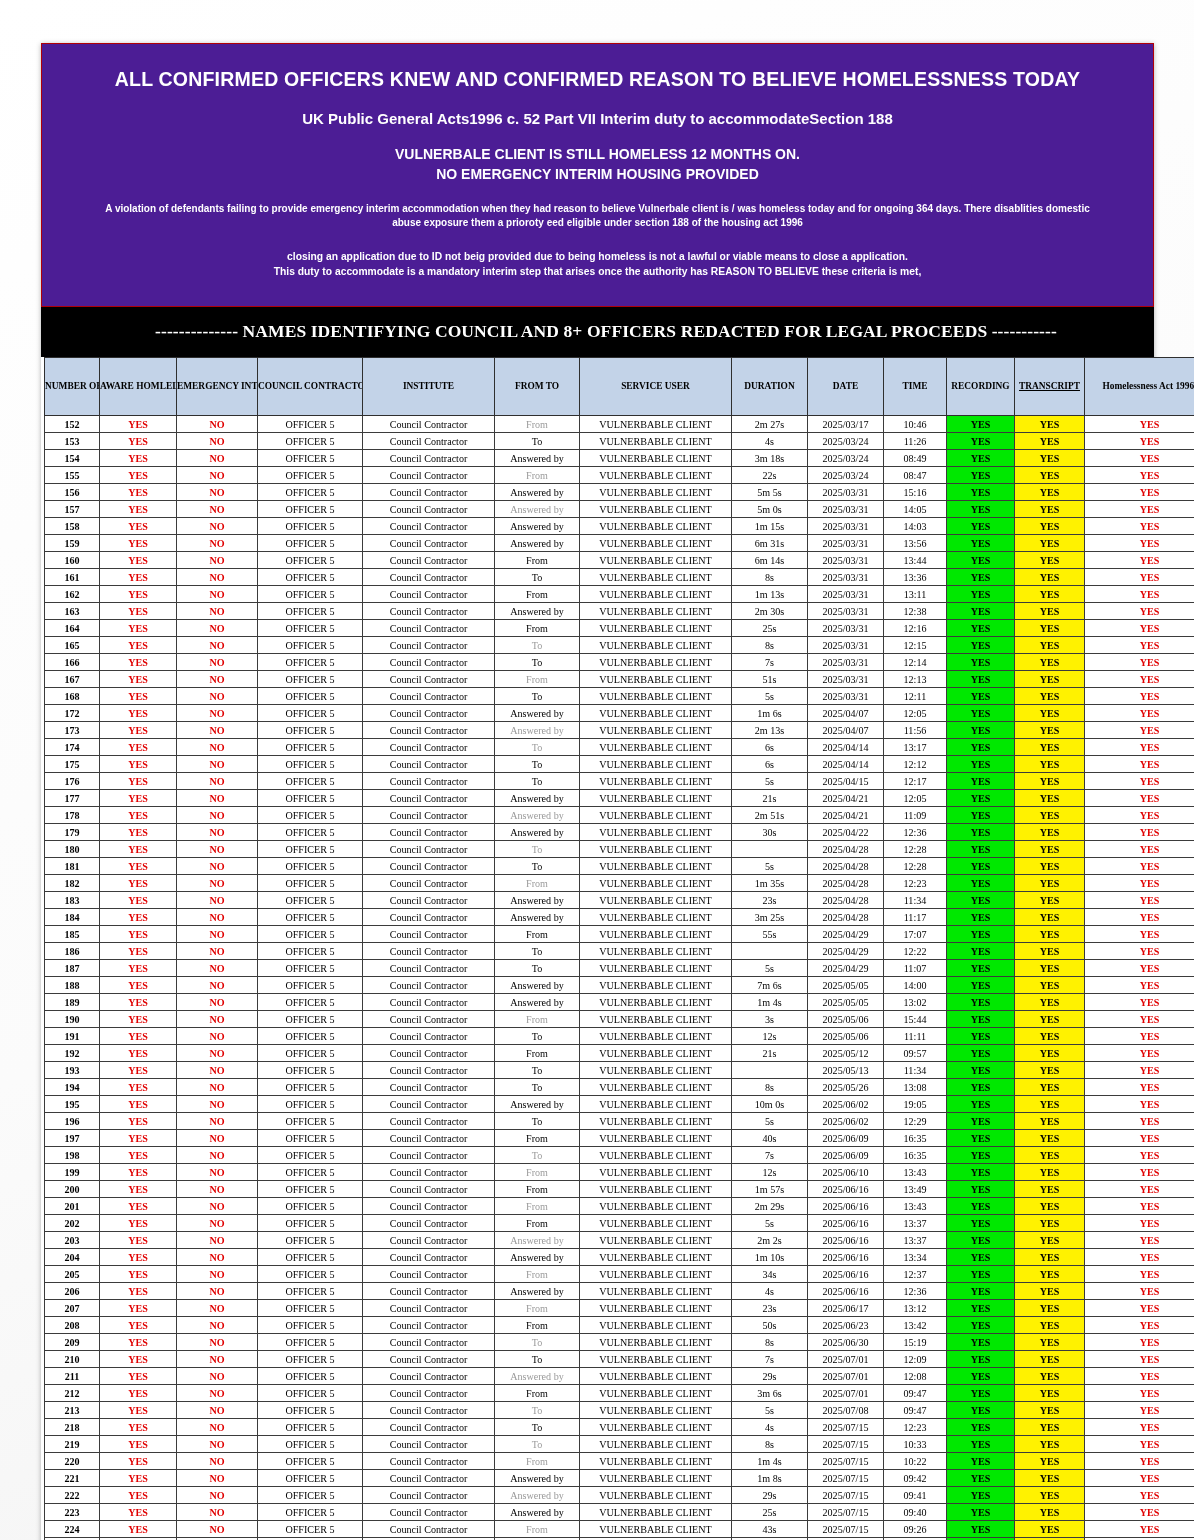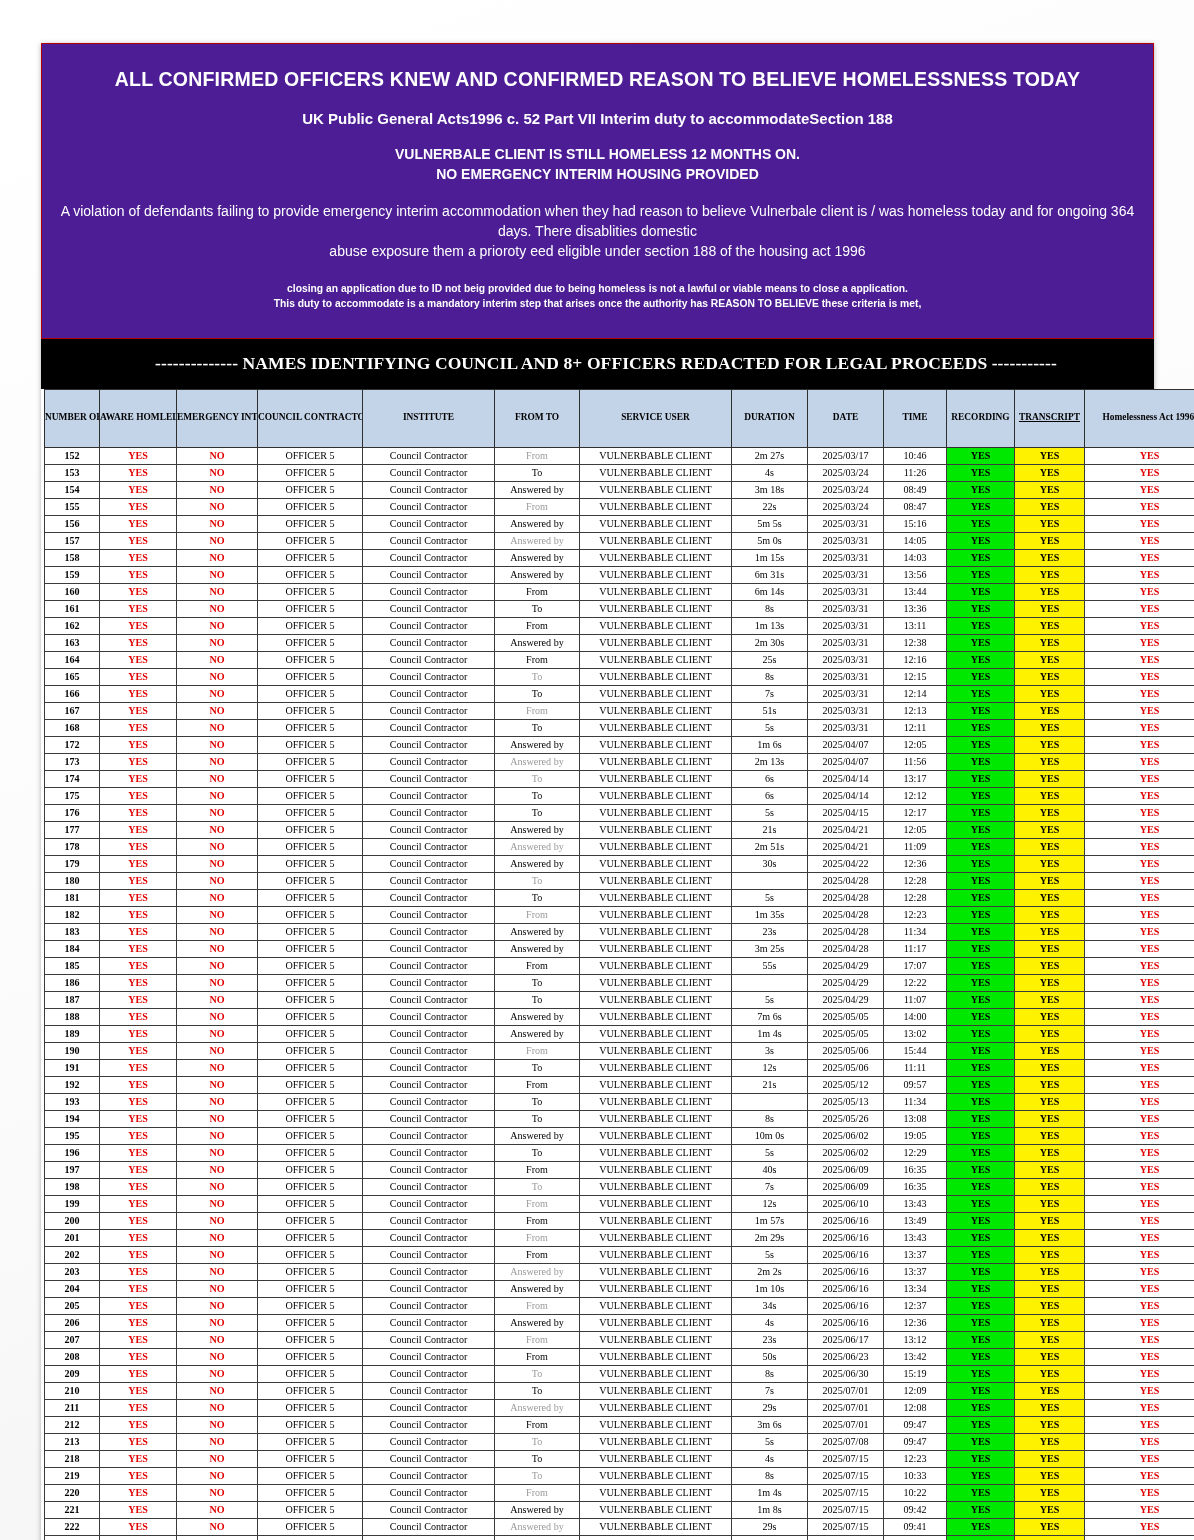--- a/index.html
+++ b/index.html
@@ -42,22 +42,22 @@
     font-weight: bold;
     margin: 16px 0 18px 0;
   }
   .rb-block2 {
     font-size: 14px;
     font-weight: bold;
     line-height: 1.38;
     margin: 13px 0 18px 0;
   }
   .rb-para {
-    font-size: 14px;
-    font-weight: normal;
+    font-size: 10px;
+    font-weight: bold;
     line-height: 1.42;
     margin: 0 4px 20px 4px;
   }
   .rb-para2 {
     font-size: 10.3px;
     font-weight: bold;
     line-height: 1.45;
     margin: 0 4px 10px 4px;
   }
 

